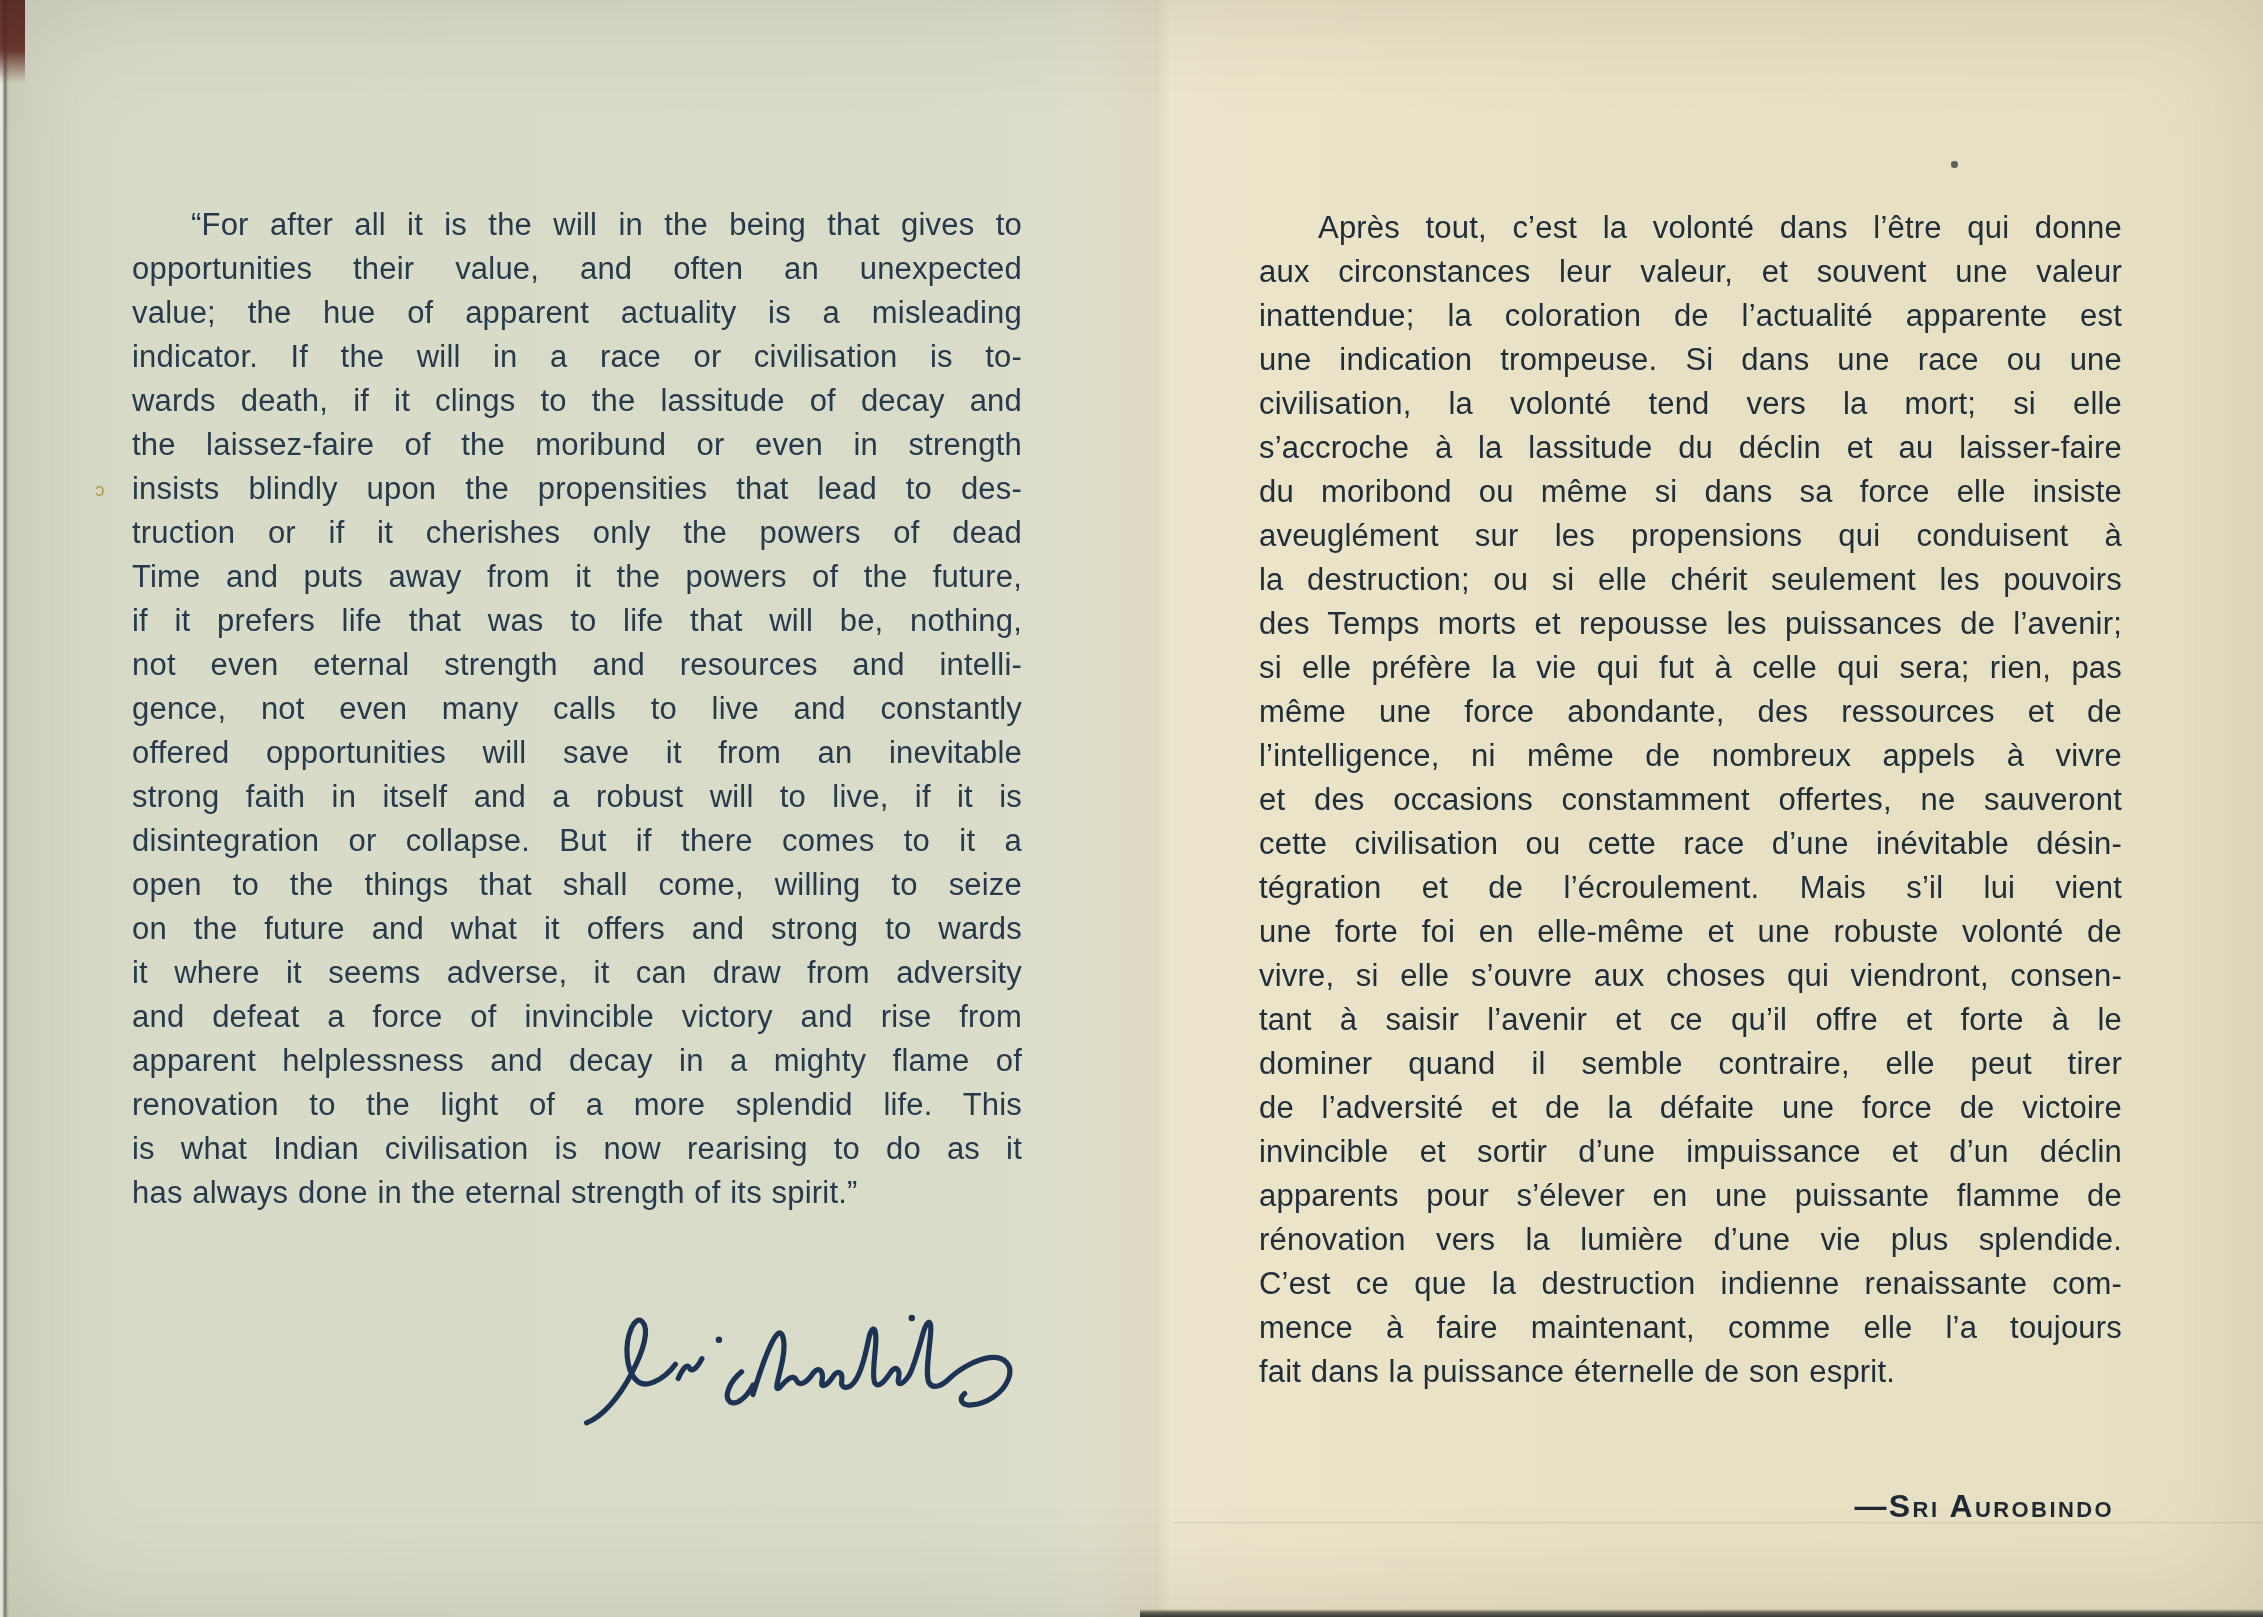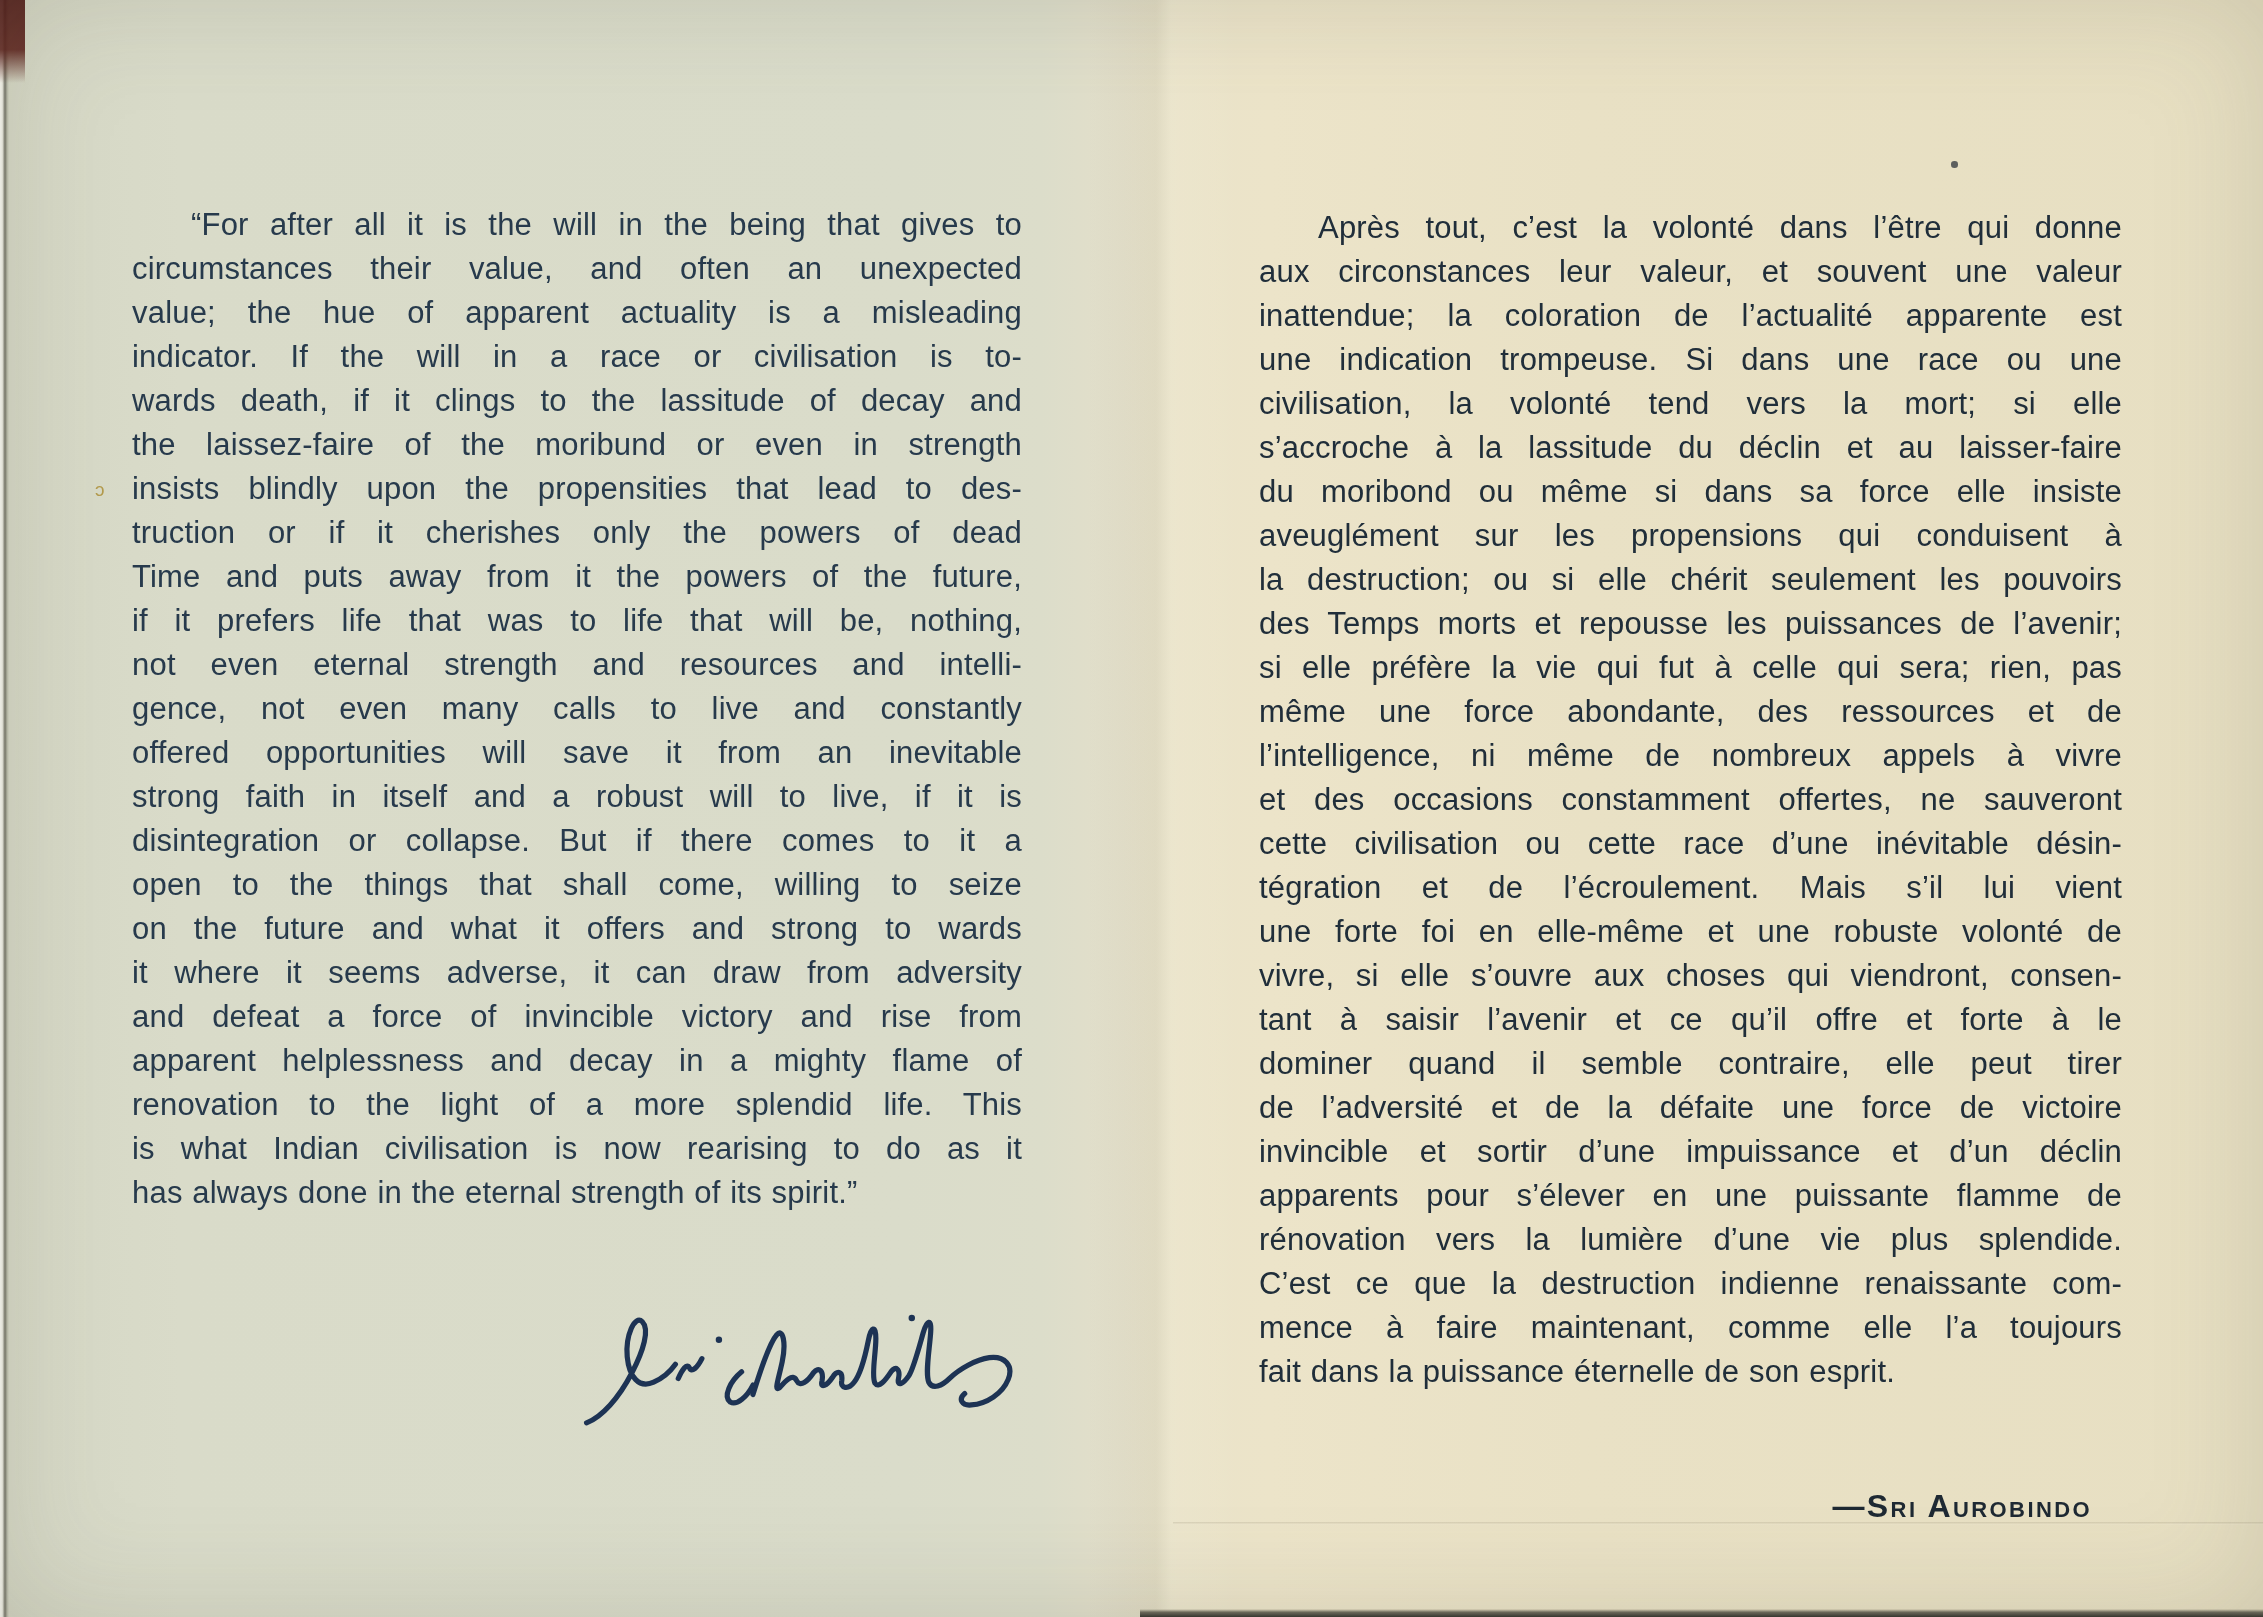--- a/index.html
+++ b/index.html
@@ -92,21 +92,21 @@
   .signature {
     position: absolute;
     left: 579px;
     top: 1298px;
     width: 450px;
     height: 142px;
   }
 
   .attribution {
     position: absolute;
-    right: 172px;  
+    right: 150px;  
     top: 1488px;
     font-size: 32px;
     color: #1e2933;
     letter-spacing: 2.4px;
     white-space: nowrap;
     margin-left: 44px;
   }
   .attribution .smallcaps {
     font-variant-caps: small-caps;
     font-variant: small-caps;
@@ -161,21 +161,21 @@
   }
 </style>
 </head>
 <body>
 
 <div class="spread">
 
   <div class="page page-left">
     <div class="text-block en">
         <div class="line">“For after all it is the will in the being that gives to</div>
-        <div class="line">circumstances their value, and often an unexpected</div>
+        <div class="line">opportunities their value, and often an unexpected</div>
         <div class="line">value; the hue of apparent actuality is a misleading</div>
         <div class="line">indicator. If the will in a race or civilisation is to-</div>
         <div class="line">wards death, if it clings to the lassitude of decay and</div>
         <div class="line">the laissez-faire of the moribund or even in strength</div>
         <div class="line">insists blindly upon the propensities that lead to des-</div>
         <div class="line">truction or if it cherishes only the powers of dead</div>
         <div class="line">Time and puts away from it the powers of the future,</div>
         <div class="line">if it prefers life that was to life that will be, nothing,</div>
         <div class="line">not even eternal strength and resources and intelli-</div>
         <div class="line">gence, not even many calls to live and constantly</div>

